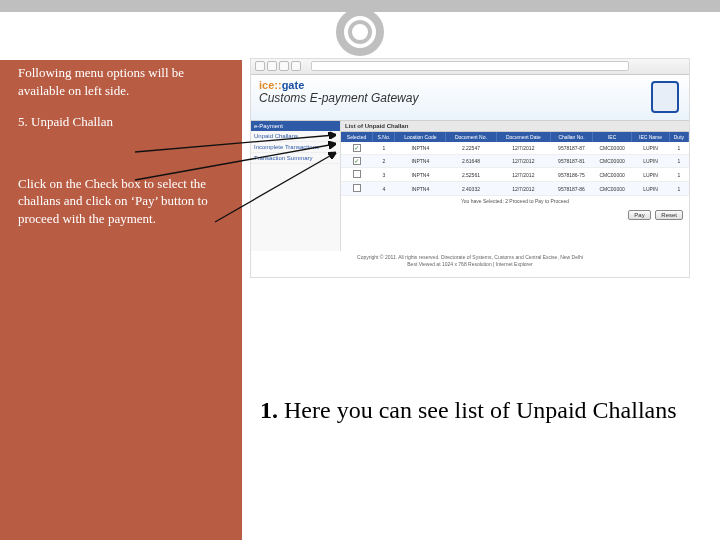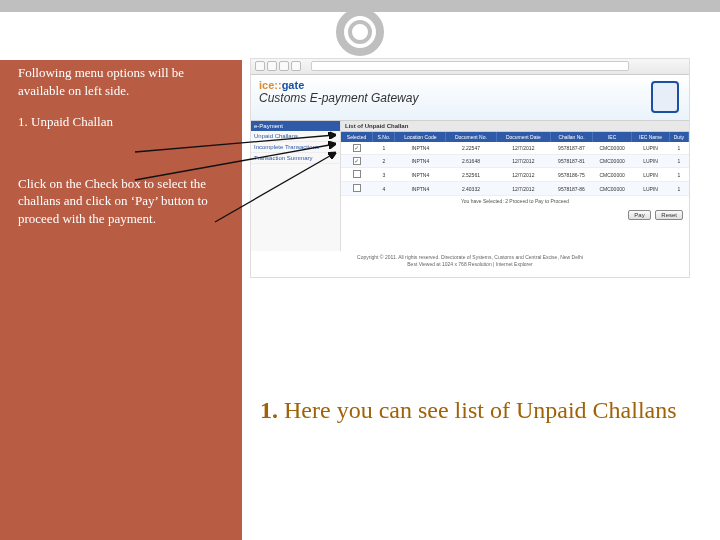--- a/index.html
+++ b/index.html
@@ -4,21 +4,21 @@
 <style>
   * { box-sizing: border-box; margin: 0; padding: 0; }
   html, body { width: 720px; height: 540px; font-family: Georgia, 'Times New Roman', serif; background: #fff; overflow: hidden; }
   .slide { position: relative; width: 720px; height: 540px; }
   .topbar { position: absolute; top: 0; left: 0; right: 0; height: 12px; background: #bfbfbf; }
   .ring { position: absolute; top: 8px; left: 50%; transform: translateX(-50%); width: 48px; height: 48px; border-radius: 50%; background: #fff; border: 8px solid #bfbfbf; box-shadow: inset 0 0 0 3px #fff; }
   .ring::after { content: ""; position: absolute; inset: 4px; border: 4px solid #bfbfbf; border-radius: 50%; }
   .leftcol { position: absolute; top: 60px; left: 0; width: 242px; height: 410px; background: #b85c44; color: #fff; padding: 4px 18px; font-size: 13px; line-height: 1.35; }
   .leftcol p { margin-bottom: 14px; font-family: Georgia, serif; }
   .bottomleft { position: absolute; left: 0; bottom: 0; width: 242px; height: 70px; background: #b85c44; }
-  .mainhead { position: absolute; left: 260px; top: 395px; right: 30px; font-family: Georgia, serif; font-size: 24px; line-height: 1.25; color: #a16207; }
+  .mainhead { position: absolute; left: 260px; top: 395px; right: 30px; font-family: Georgia, serif; font-size: 24px; line-height: 1.25; color: #000000; }
   .mainhead b { font-weight: bold; }
 
   
   .shot { position: absolute; left: 250px; top: 58px; width: 440px; height: 220px; background: #fff; font-family: Arial, sans-serif; font-size: 7px; color: #333; border: 1px solid #ddd; }
   .shot .browserbar { height: 16px; background: linear-gradient(#f7f7f7, #e9e9e9); border-bottom: 1px solid #ccc; position: relative; }
   .shot .browserbar .btns { position: absolute; left: 4px; top: 2px; display: flex; gap: 2px; }
   .shot .browserbar .btns span { width: 10px; height: 10px; border: 1px solid #bbb; border-radius: 2px; display: inline-block; background: #fafafa; }
   .shot .browserbar .addr { position: absolute; left: 60px; right: 60px; top: 2px; height: 10px; background: #fff; border: 1px solid #ccc; border-radius: 2px; }
   .shot .banner { height: 46px; background: linear-gradient(#fff, #eaf3fb); border-bottom: 1px solid #d0d0d0; position: relative; padding: 4px 8px; }
   .shot .logo1 { color: #e08a2a; font-weight: bold; font-size: 11px; margin-top: 12px; }
@@ -46,21 +46,21 @@
 </style>
 </head>
 <body>
 
 <div class="slide">
   <div class="topbar"></div>
   <div class="ring"></div>
 
   <div class="leftcol">
     <p>Following menu options will be available on left side.</p>
-    <p>1. Unpaid Challan</p>
+    <p>5. Unpaid Challan</p>
     <p style="margin-top:44px">Click on the Check box to select the challans and click on ‘Pay’ button to proceed with the payment.</p>
   </div>
   <div class="bottomleft"></div>
 
   <div class="mainhead">
     <b>1.</b><span> Here you can see list of Unpaid Challans</span>
   </div>
 
   <div class="shot">
     <div class="browserbar">

